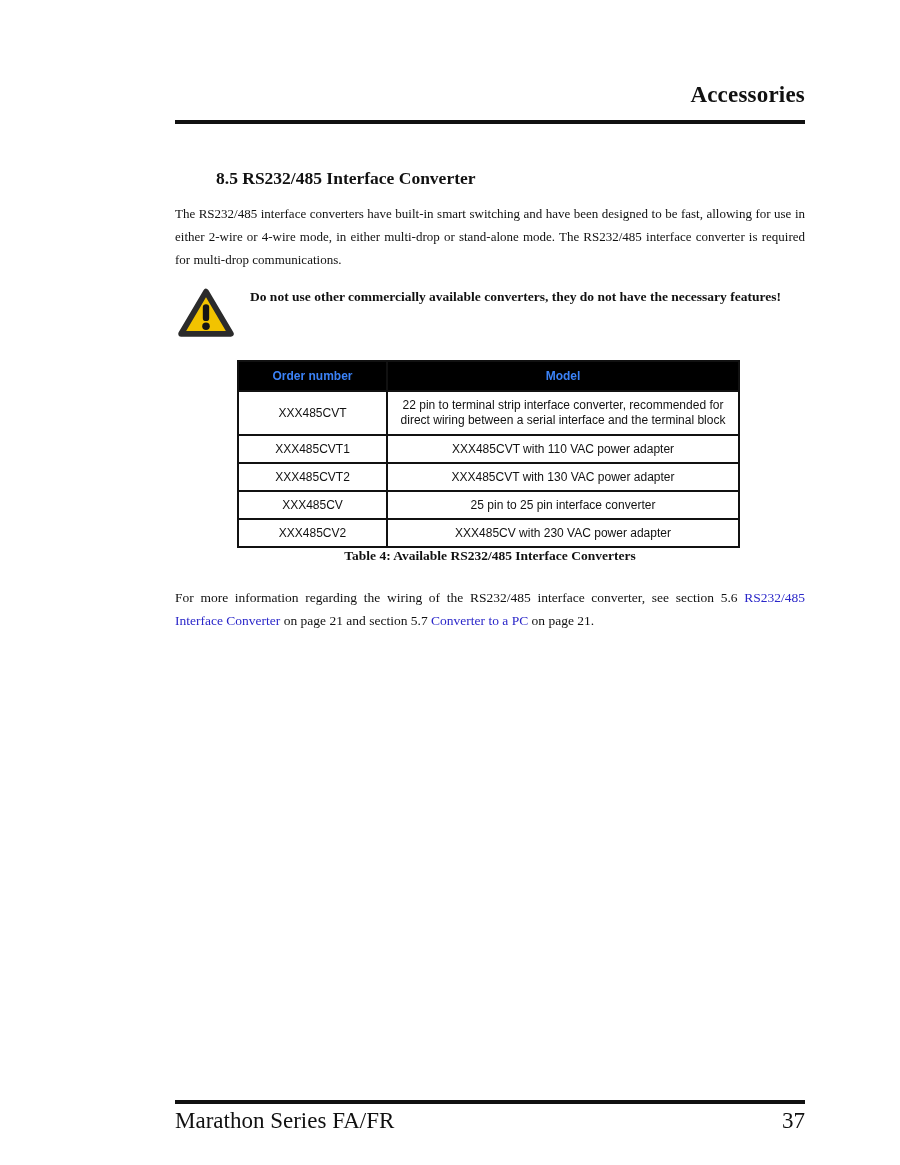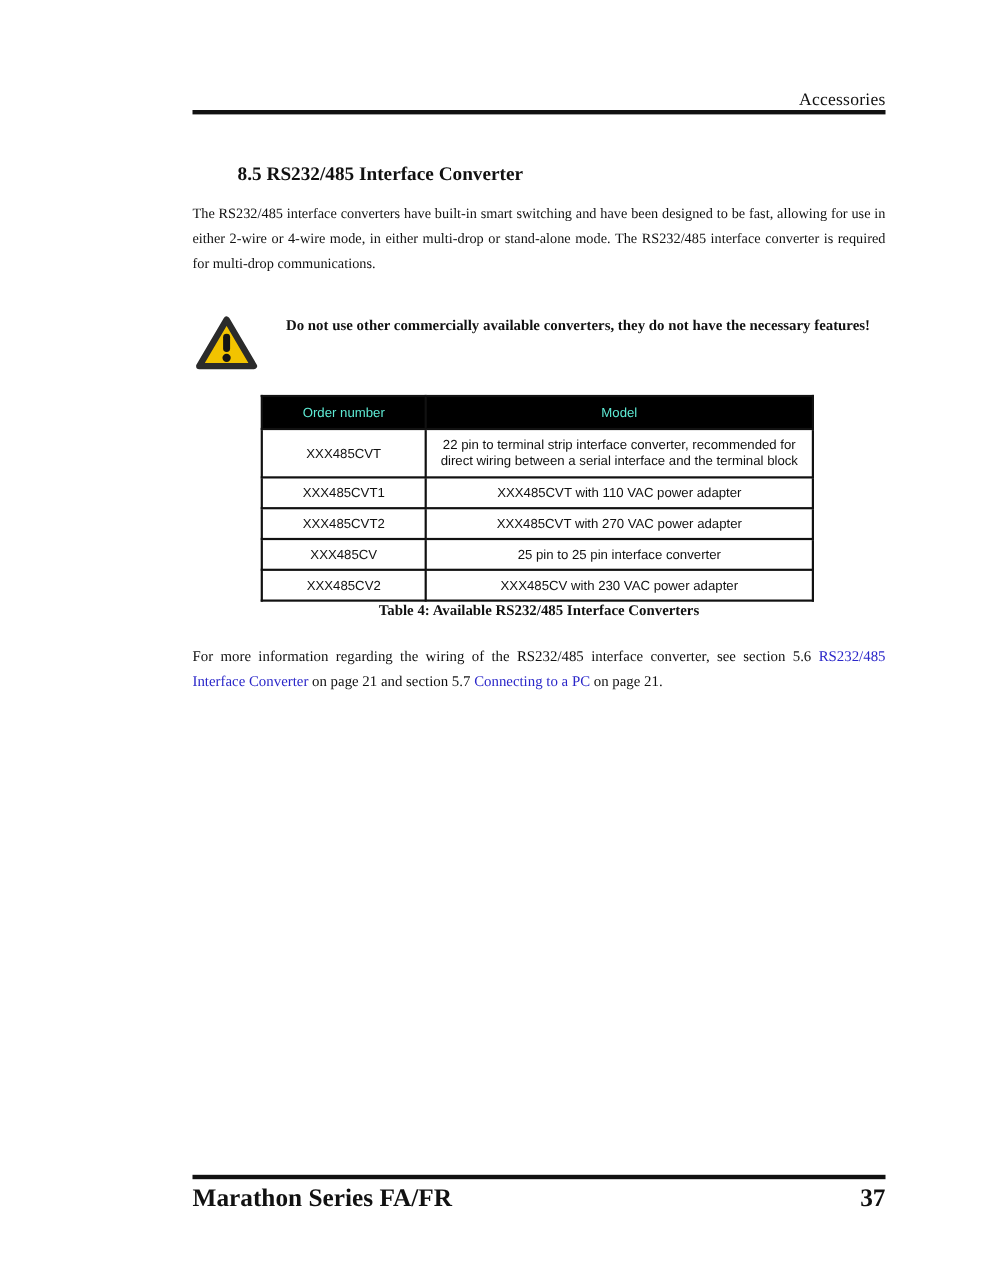--- a/index.html
+++ b/index.html
@@ -15,45 +15,44 @@
     font-family: "Liberation Serif", serif;
     color: #111111;
     overflow: hidden;
   }
   .content {
     padding: 82px 95px 0 175px; 
   }
   
   .running-header {
     text-align: right;
-    font-size: 16px;
-    font-weight: normal;
+    font-size: 23px;
+    font-weight: bold;
     letter-spacing: 0.2px;
-    padding-bottom: 0;
+    padding-bottom: 12px;
     border-bottom: 4px solid #111111;
   }
   
   .section-heading {
     margin-top: 44px;
     font-size: 17.5px;
     font-weight: bold;
     margin-left: 41px;
   }
   .body-par {
     margin-top: 13px;
     font-size: 13px;
     line-height: 23px;
     text-align: justify;
   }
   
   .warning {
-    margin-top: 33px;
+    margin-top: 14px;
     display: flex;
     align-items: flex-start;
-    gap: 10px;
   }
   .warning-icon-wrap {
     flex: 0 0 60px;
     margin-left: 2px;
     margin-top: 2px;
   }
   .warning-icon-wrap svg { display: block; }
   .warning-text {
     flex: 1;
     margin-left: 13px;
@@ -73,22 +72,22 @@
     line-height: 15px;
   }
   .conv-table th, .conv-table td {
     border: 2px solid #111111;
     text-align: center;
     vertical-align: middle;
     padding: 3px 8px;
   }
   .conv-table th {
     background: #000000;
-    color: #5eead4;
-    font-weight: normal;
+    color: #3b82f6;
+    font-weight: bold;
     height: 22px;
   }
   .conv-table td { height: 20px; }
   .conv-table tr.tall td { height: 36px; }
   .col-order { width: 131px; }
   
   .table-caption {
     text-align: center;
     font-size: 13.5px;
     font-weight: bold;
@@ -103,28 +102,28 @@
   .doc-link {
     color: #2a26c9;
     text-decoration: none;
     cursor: pointer;
   }
   
   .footer {
     position: absolute;
     left: 175px;
     right: 95px;
-    top: 1068px;
+    top: 1100px;
     border-top: 4px solid #111111;
     padding-top: 4px;
     display: flex;
     justify-content: space-between;
     align-items: baseline;
     font-size: 23px;
-    font-weight: bold;
+    font-weight: normal;
   }
 </style>
 </head>
 <body>
 
 <div class="page">
   <div class="content">
 
     <div class="running-header">Accessories</div>
 
@@ -154,36 +153,36 @@
         <tr class="tall">
           <td>XXX485CVT</td>
           <td>22 pin to terminal strip interface converter, recommended for direct wiring between a serial interface and the terminal block</td>
         </tr>
         <tr>
           <td>XXX485CVT1</td>
           <td>XXX485CVT with 110 VAC power adapter</td>
         </tr>
         <tr>
           <td>XXX485CVT2</td>
-          <td>XXX485CVT with 270 VAC power adapter</td>
+          <td>XXX485CVT with 130 VAC power adapter</td>
         </tr>
         <tr>
           <td>XXX485CV</td>
           <td>25 pin to 25 pin interface converter</td>
         </tr>
         <tr>
           <td>XXX485CV2</td>
           <td>XXX485CV with 230 VAC power adapter</td>
         </tr>
       </tbody>
     </table>
 
     <div class="table-caption">Table 4: Available RS232/485 Interface Converters</div>
 
-    <p class="more-info"><span>For more information regarding the wiring of the RS232/485 interface converter, see section 5.6 </span><a class="doc-link">RS232/485 Interface Converter</a><span> on page 21 and section 5.7 </span><a class="doc-link">Connecting to a PC</a><span> on page 21.</span></p>
+    <p class="more-info"><span>For more information regarding the wiring of the RS232/485 interface converter, see section 5.6 </span><a class="doc-link">RS232/485 Interface Converter</a><span> on page 21 and section 5.7 </span><a class="doc-link">Converter to a PC</a><span> on page 21.</span></p>
 
   </div>
 
   <div class="footer">
     <span>Marathon Series FA/FR</span>
     <span>37</span>
   </div>
 </div>
 
 </body></html>

